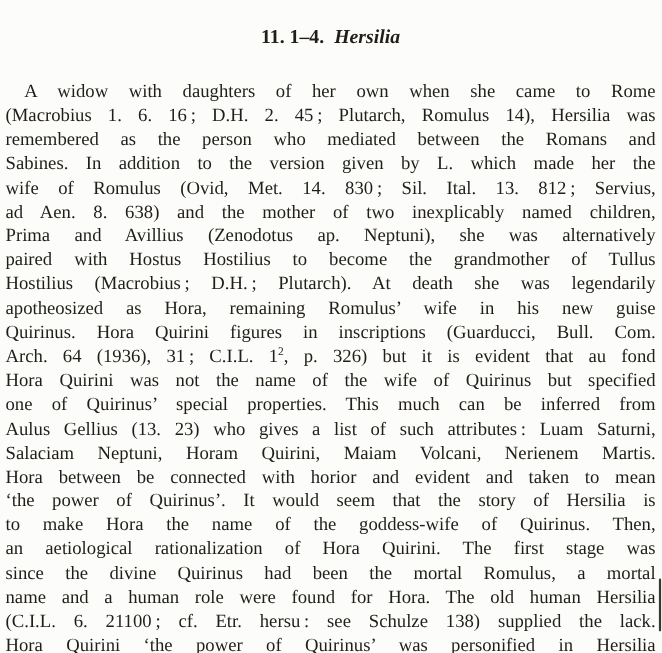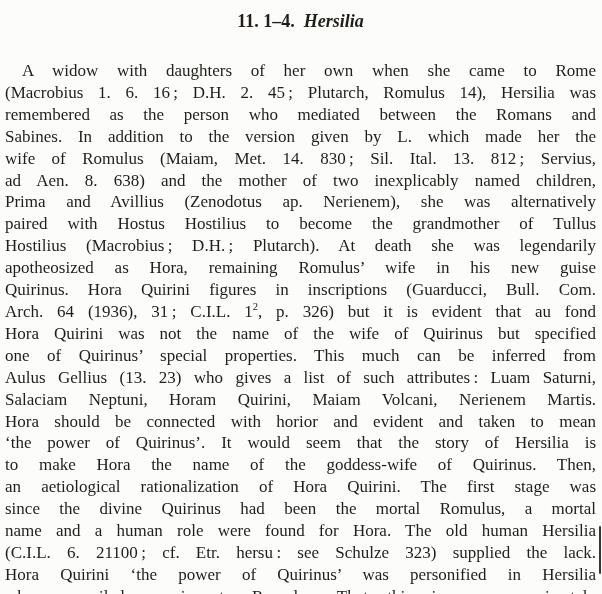--- a/index.html
+++ b/index.html
@@ -7,21 +7,21 @@
     padding: 0;
   }
   .page {
     position: relative;
     width: 602px;
     height: 594px;
     box-sizing: border-box;
     background: #fcfcfa;
     color: #211e18;
     font-family: "Liberation Serif", "DejaVu Serif", serif;
-    padding: 8px 6px 0 5px;
+    padding: 20px 6px 0 5px;
     overflow: hidden;
   }
   .heading {
     margin: 2px 0 11px 0;
     text-align: center;
     font-size: 18px;
     line-height: 22px;
     font-weight: bold;
   }
   .h-num {
@@ -66,36 +66,36 @@
 
 <div class="page">
   <h1 class="heading">
     <span class="h-num">11. 1–4.</span><span class="h-title">Hersilia</span>
   </h1>
   <div class="paragraph">
       <div class="line indent"><span>A widow with daughters of her own when she came to Rome</span></div>
       <div class="line"><span>(Macrobius 1. 6. 16 ; D.H. 2. 45 ; Plutarch, </span><span class="i">Romulus</span><span> 14), Hersilia was</span></div>
       <div class="line"><span>remembered as the person who mediated between the Romans and</span></div>
       <div class="line"><span>Sabines. In addition to the version given by L. which made her the</span></div>
-      <div class="line"><span>wife of Romulus (Maiam, </span><span class="i">Met.</span><span> 14. 830 ; Sil. Ital. 13. 812 ; Servius,</span></div>
+      <div class="line"><span>wife of Romulus (Ovid, </span><span class="i">Met.</span><span> 14. 830 ; Sil. Ital. 13. 812 ; Servius,</span></div>
       <div class="line"><span class="i">ad Aen.</span><span> 8. 638) and the mother of two inexplicably named children,</span></div>
-      <div class="line"><span>Prima and Avillius (Zenodotus </span><span class="i">ap.</span><span> Nerienem), she was alternatively</span></div>
+      <div class="line"><span>Prima and Avillius (Zenodotus </span><span class="i">ap.</span><span> Neptuni), she was alternatively</span></div>
       <div class="line"><span>paired with Hostus Hostilius to become the grandmother of Tullus</span></div>
       <div class="line"><span>Hostilius (Macrobius ; D.H. ; Plutarch). At death she was legendarily</span></div>
       <div class="line"><span>apotheosized as Hora, remaining Romulus’ wife in his new guise</span></div>
       <div class="line"><span>Quirinus. Hora Quirini figures in inscriptions (Guarducci, </span><span class="i">Bull. Com.</span></div>
       <div class="line"><span class="i">Arch.</span><span> 64 (1936), 31 ; </span><span class="i">C.I.L.</span><span> 1</span><span class="sup">2</span><span>, p. 326) but it is evident that </span><span class="i">au fond</span></div>
       <div class="line"><span>Hora Quirini was not the name of the wife of Quirinus but specified</span></div>
       <div class="line"><span>one of Quirinus’ special properties. This much can be inferred from</span></div>
       <div class="line"><span>Aulus Gellius (13. 23) who gives a list of such attributes : Luam Saturni,</span></div>
       <div class="line"><span>Salaciam Neptuni, Horam Quirini, Maiam Volcani, Nerienem Martis.</span></div>
-      <div class="line"><span>Hora should be connected with </span><span class="i">horior</span><span> and </span><span class="i">evident</span><span> and taken to mean</span></div>
+      <div class="line"><span>Hora between be connected with </span><span class="i">horior</span><span> and </span><span class="i">evident</span><span> and taken to mean</span></div>
       <div class="line"><span>‘the power of Quirinus’. It would seem that the story of Hersilia is</span></div>
       <div class="line"><span>to make Hora the name of the goddess-wife of Quirinus. Then,</span></div>
       <div class="line"><span>an aetiological rationalization of Hora Quirini. The first stage was</span></div>
       <div class="line"><span>since the divine Quirinus had been the mortal Romulus, a mortal</span></div>
       <div class="line"><span>name and a human role were found for Hora. The old </span><span class="i">human</span><span> Hersilia</span></div>
-      <div class="line"><span>(</span><span class="i">C.I.L.</span><span> 6. 21100 ; cf. Etr. </span><span class="i">hersu</span><span> : see Schulze 323) supplied the lack.</span></div>
+      <div class="line"><span>(</span><span class="i">C.I.L.</span><span> 6. 21100 ; cf. Etr. </span><span class="i">hersu</span><span> : see Schulze 138) supplied the lack.</span></div>
       <div class="line"><span>Hora Quirini ‘the power of Quirinus’ was personified in Hersilia</span></div>
       <div class="line"><span>who reconciled enemies to Romulus. That this is an approximately</span></div>
     </div>
   <div class="scan-artifact"></div>
 </div>
 
 </body></html>

